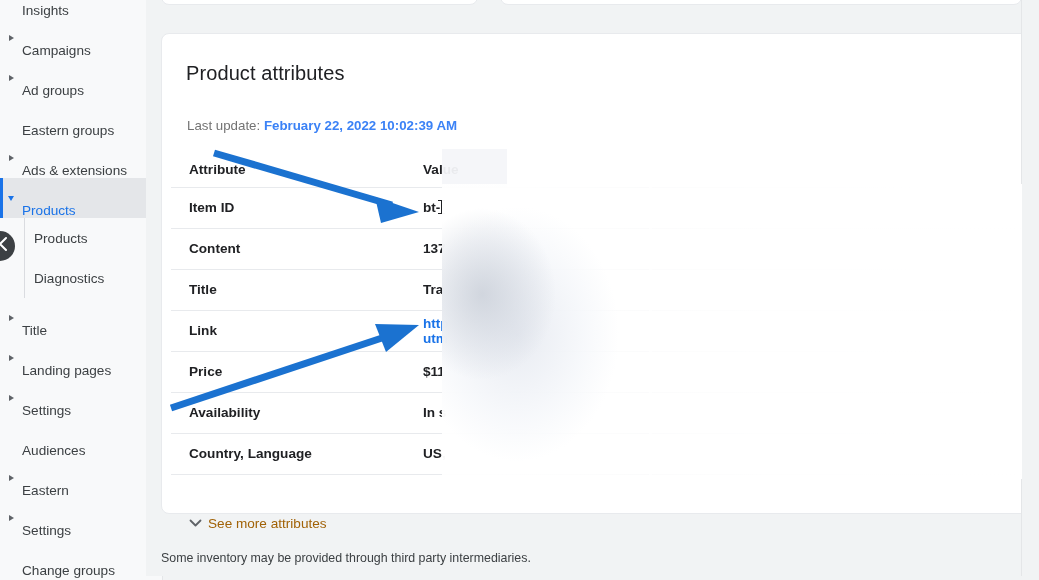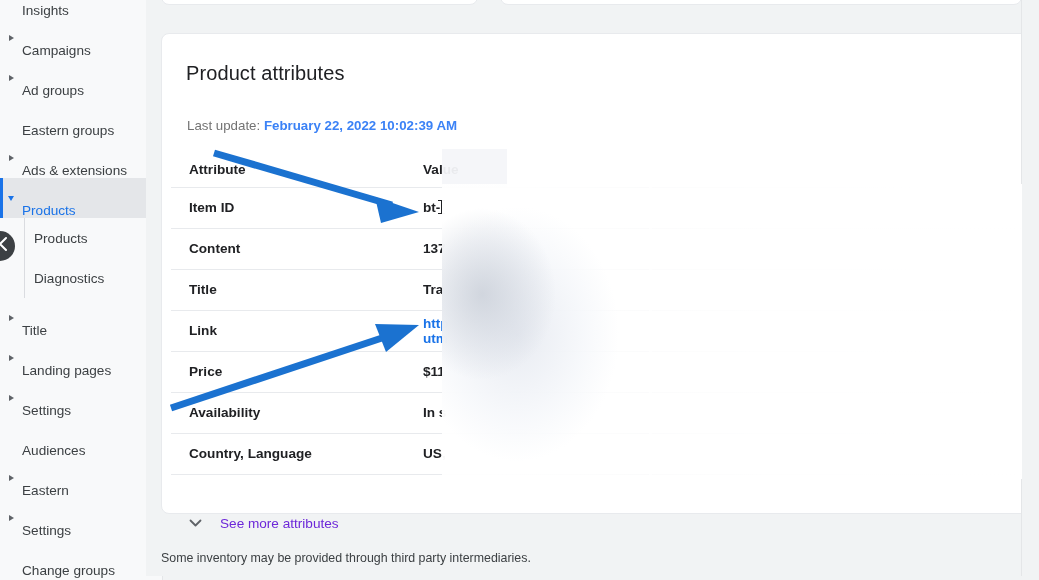--- a/index.html
+++ b/index.html
@@ -165,22 +165,22 @@
   }
   .caret-cursor::before, .caret-cursor::after {
     content: ""; position: absolute; left: -3px;
     width: 7px; height: 1px; background: #202124;
   }
   .caret-cursor::before { top: 0; }
   .caret-cursor::after  { bottom: 0; }
 
   #see-more-row {
     position: absolute; left: 27px; top: 482px;
-    display: flex; align-items: center; gap: 18px;
-    font-size: 13.6px; color: #6d28d9;
+    display: flex; align-items: center; gap: 6px;
+    font-size: 13.6px; color: #a16207;
     cursor: pointer;
   }
   #see-more-row .chev { display: block; }
 
   
   #redaction {
     position: absolute; left: 280px; top: 150px;
     width: 210px; height: 295px;
     pointer-events: none;
     background:

